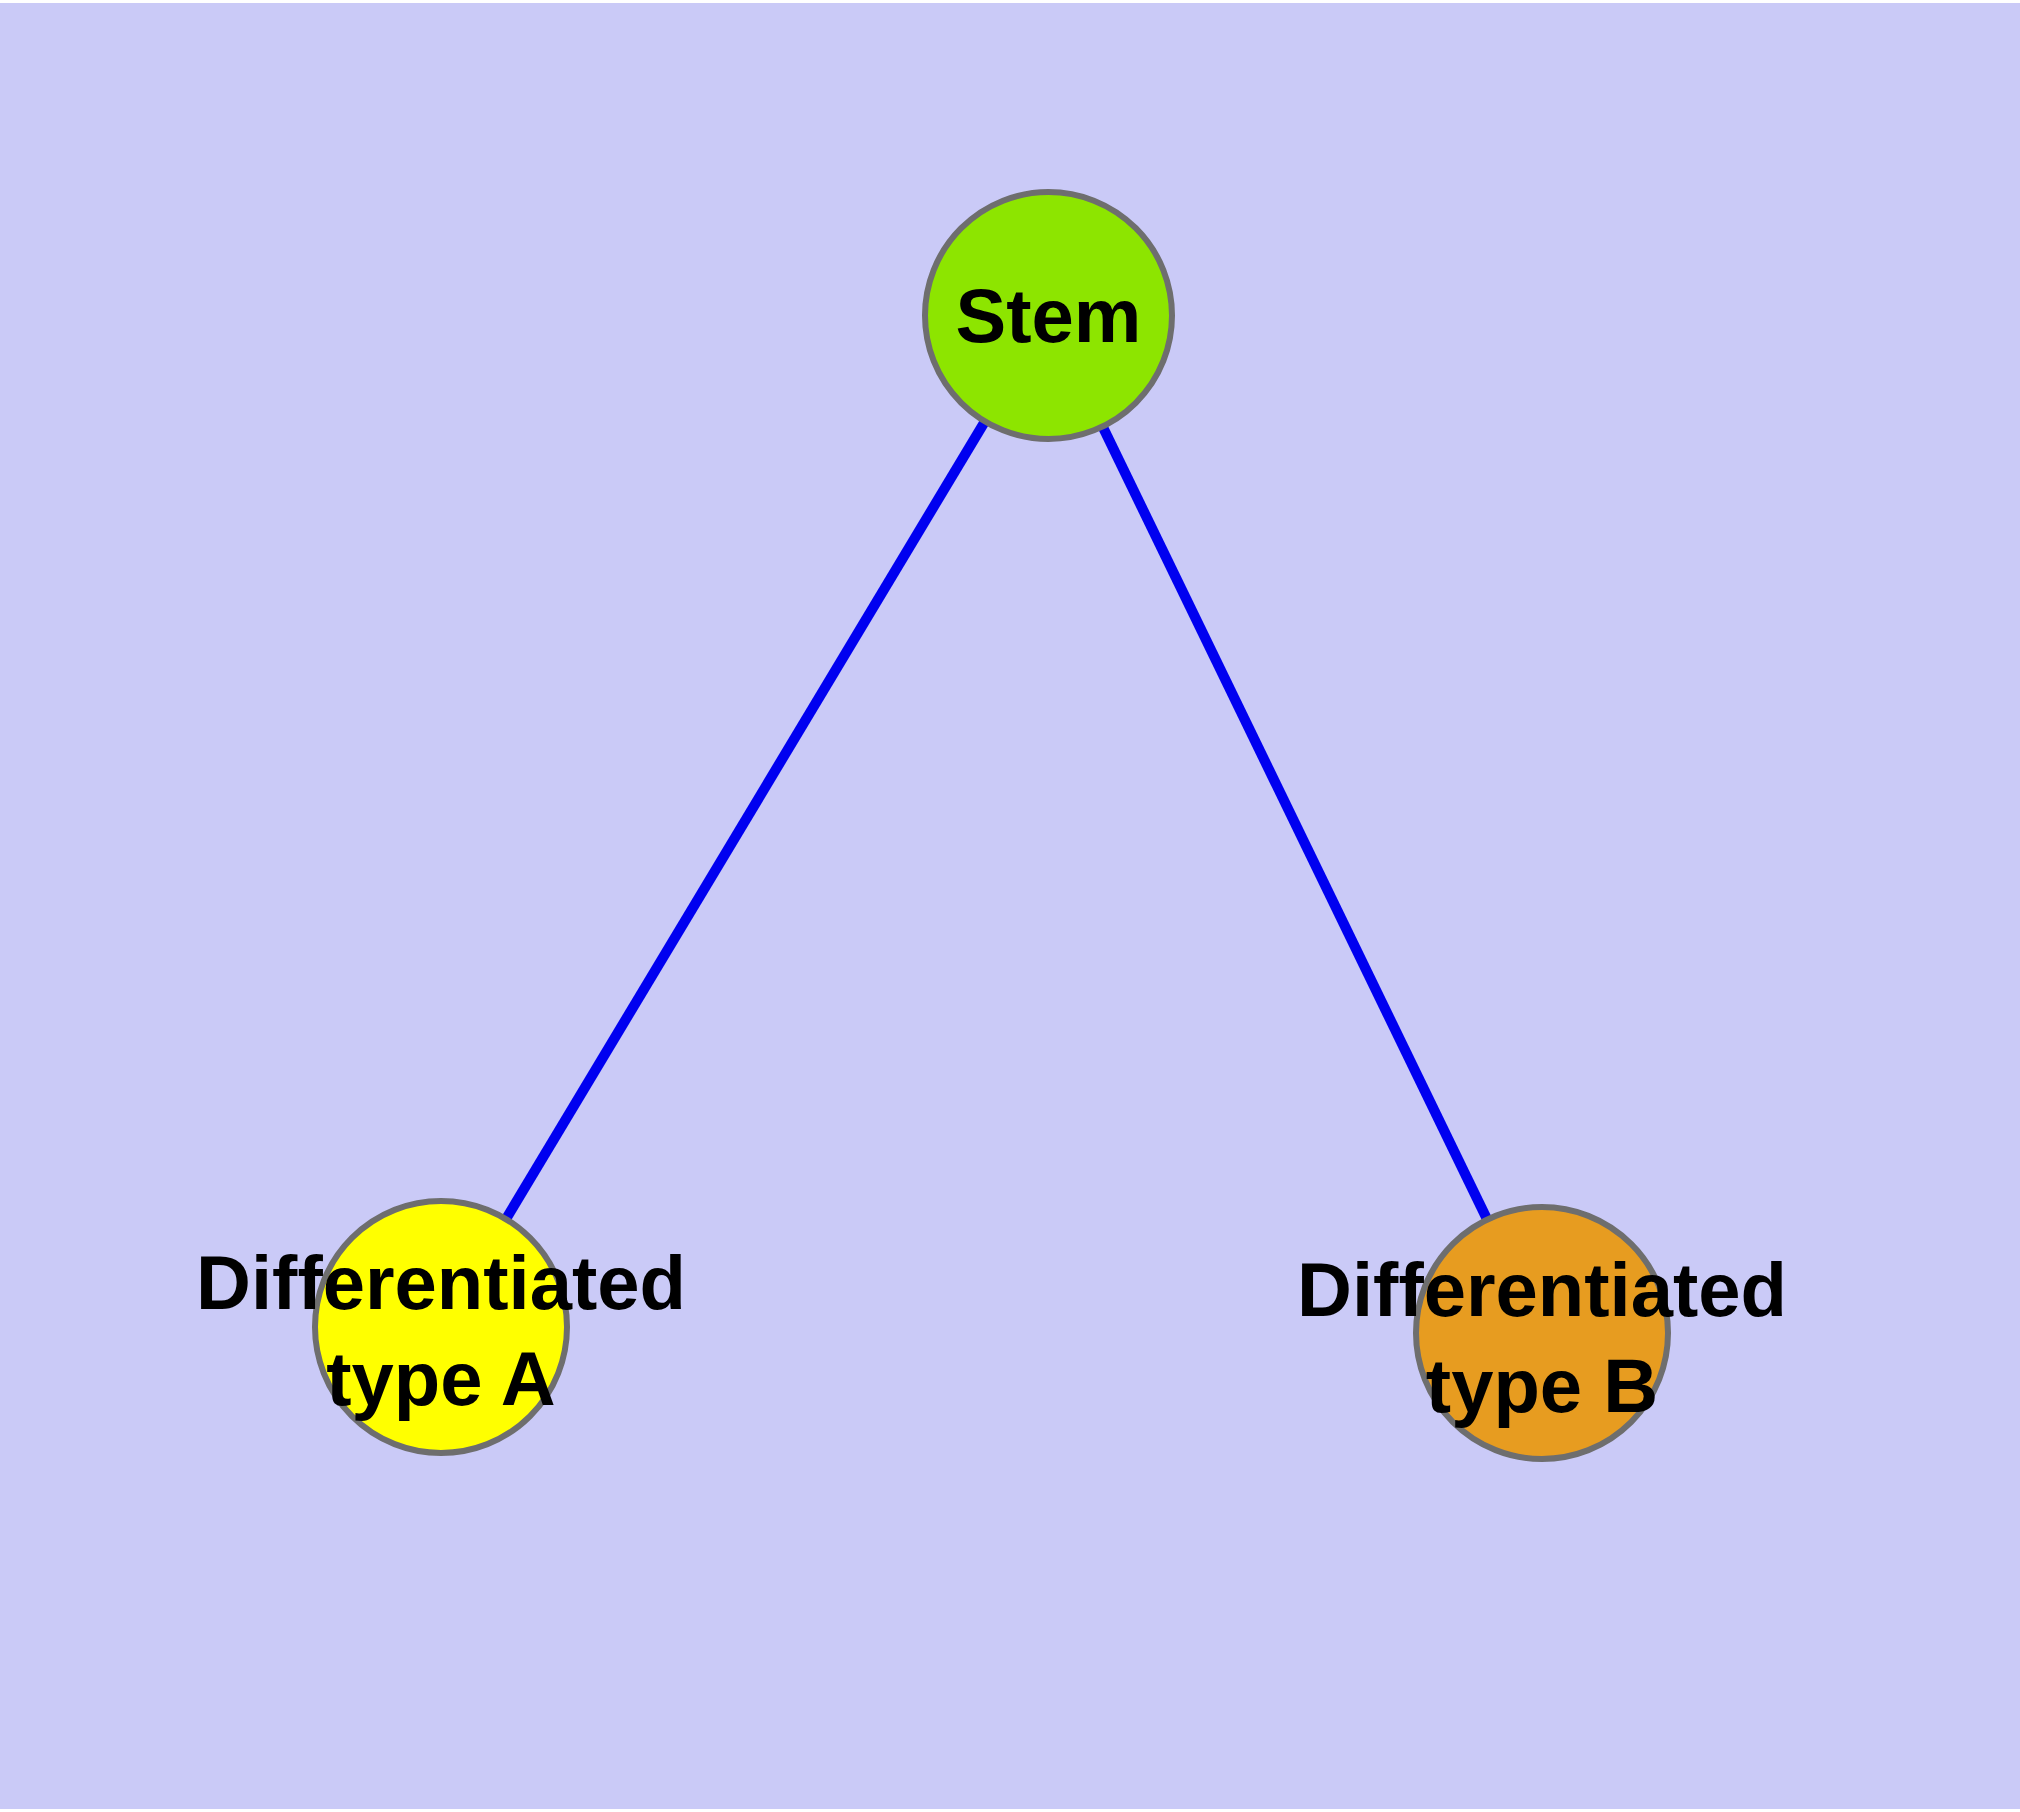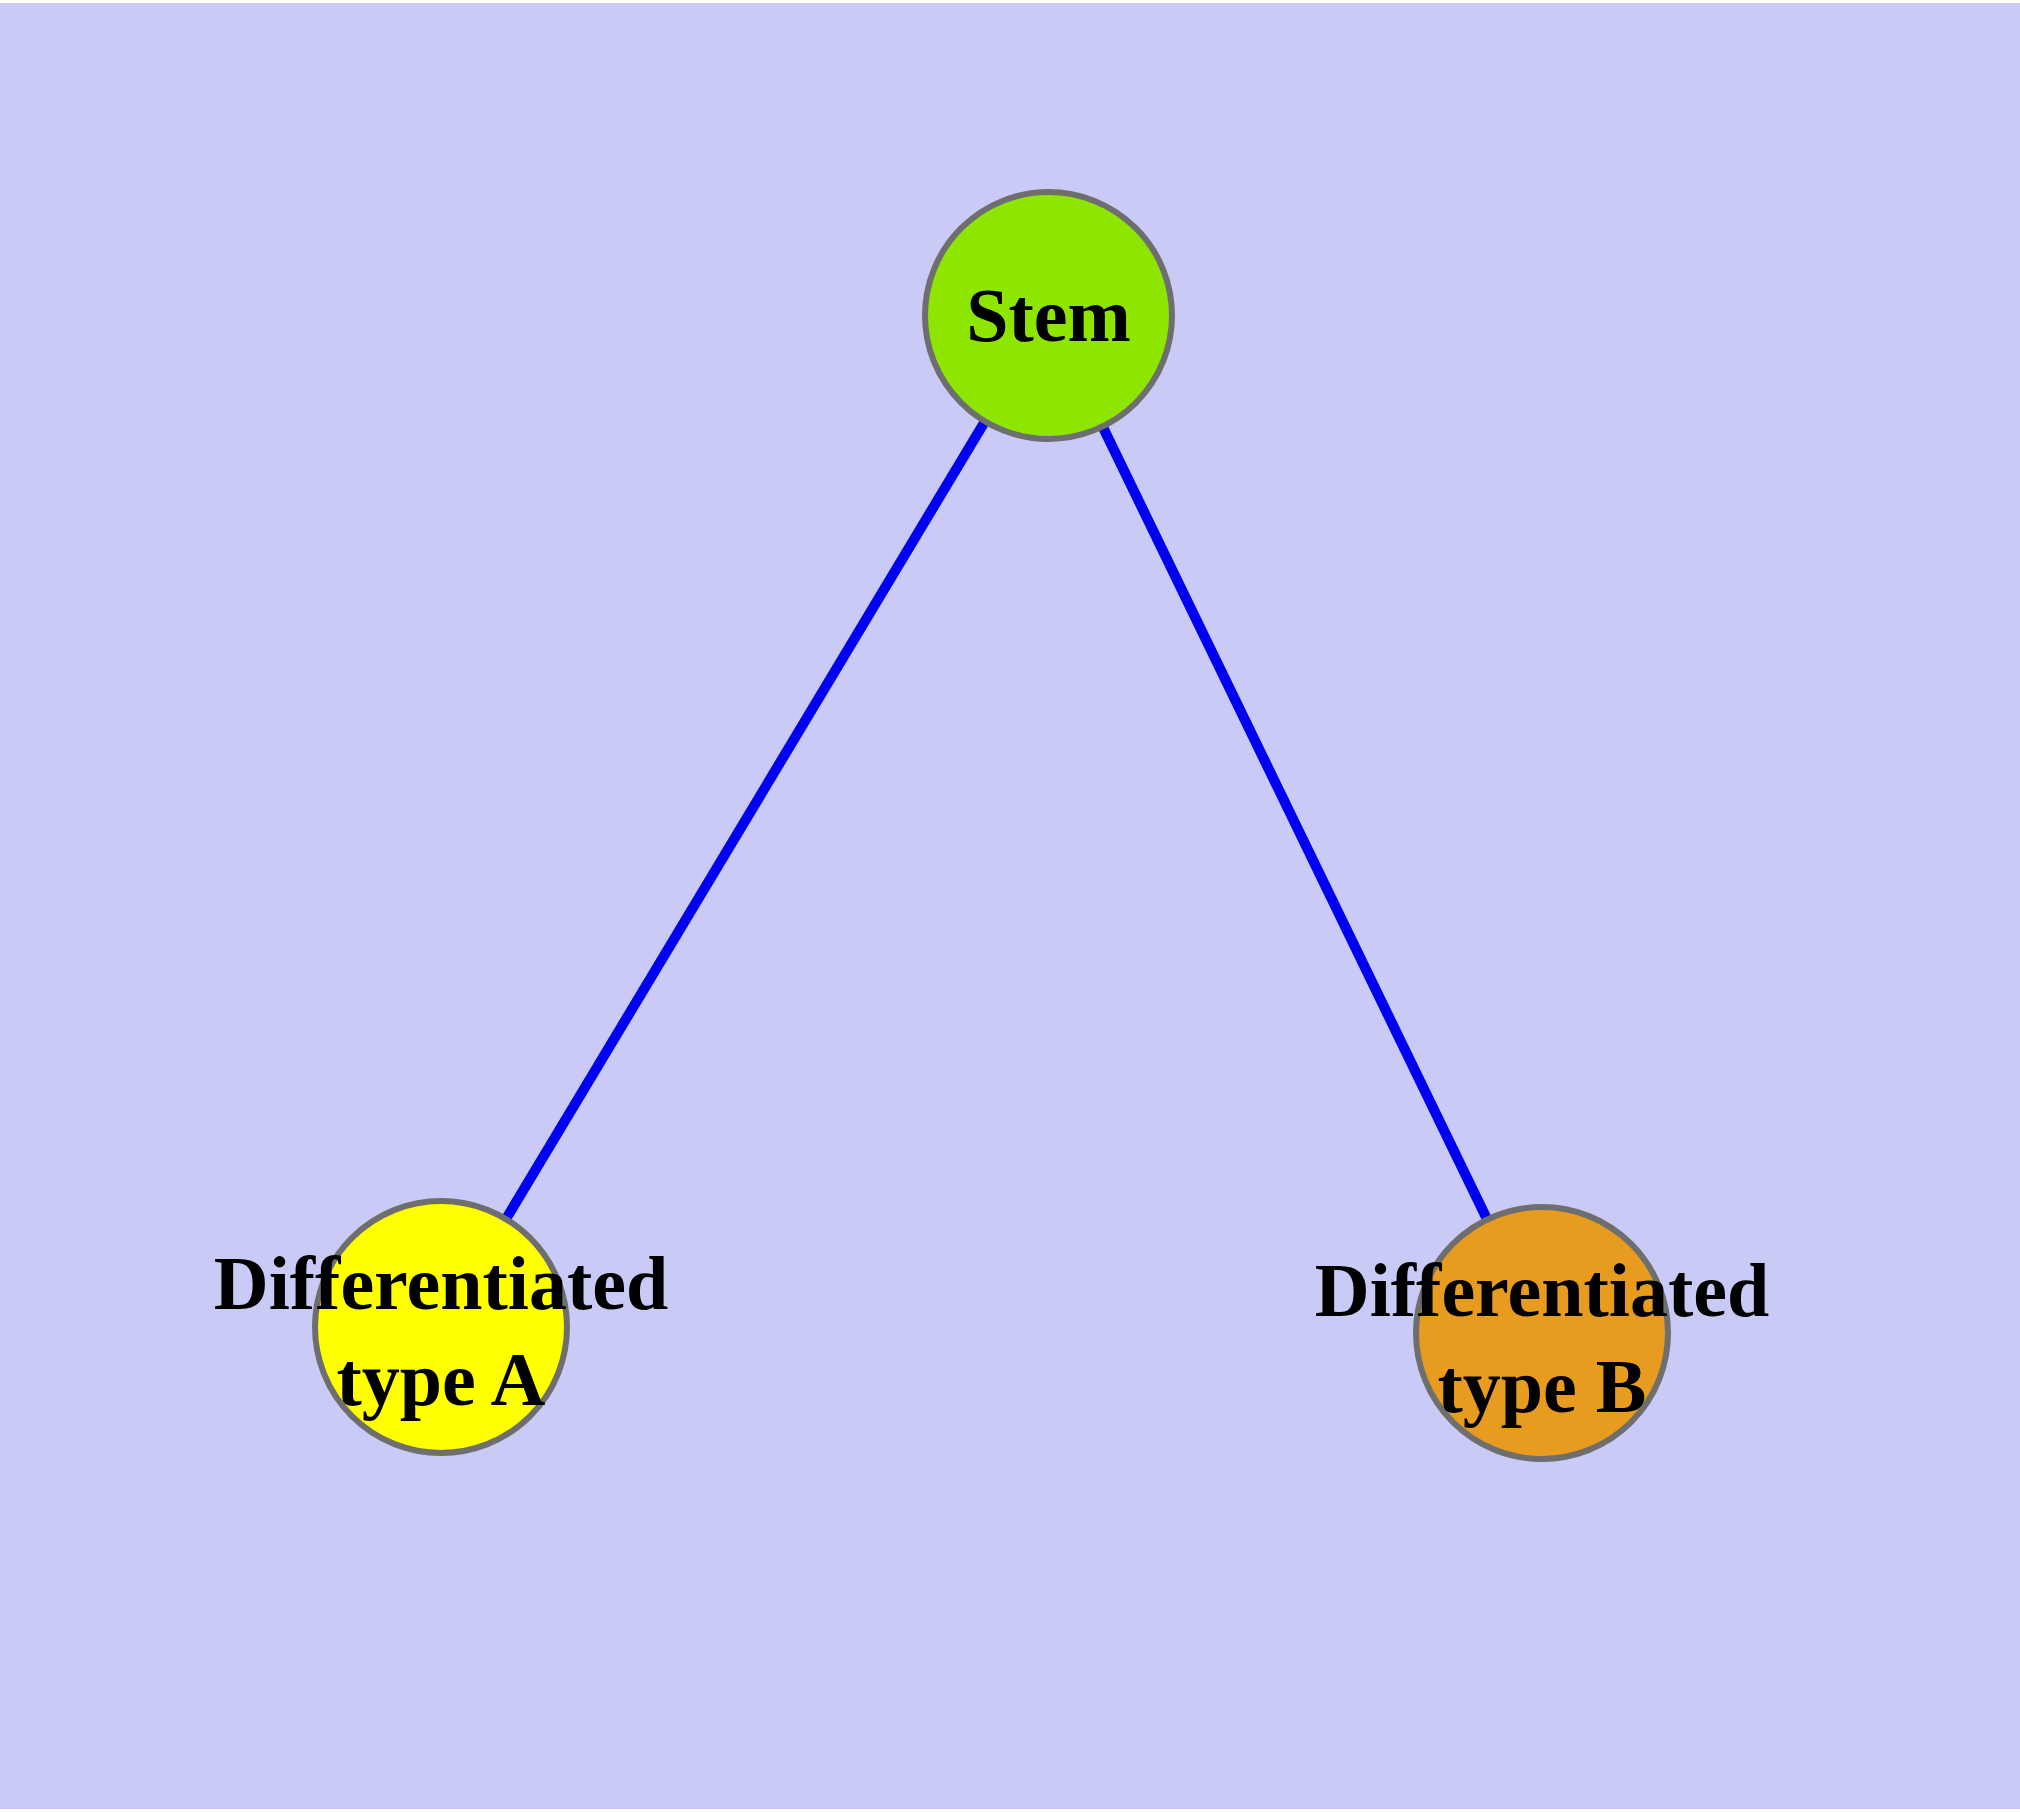--- a/index.html
+++ b/index.html
@@ -5,21 +5,21 @@
   html, body {
     margin: 0;
     padding: 0;
     background: #ffffff;
   }
   .page {
     position: relative;
     width: 2021px;
     height: 1812px;
     overflow: hidden;
-    font-family: Liberation Serif, serif;
+    font-family: Liberation Sans, sans-serif;
   }
   .canvas {
     position: absolute;
     inset: 0;
     background: #CACAF7; 
   }
   .strip {
     position: absolute;
     left: 0;
     right: 0;

